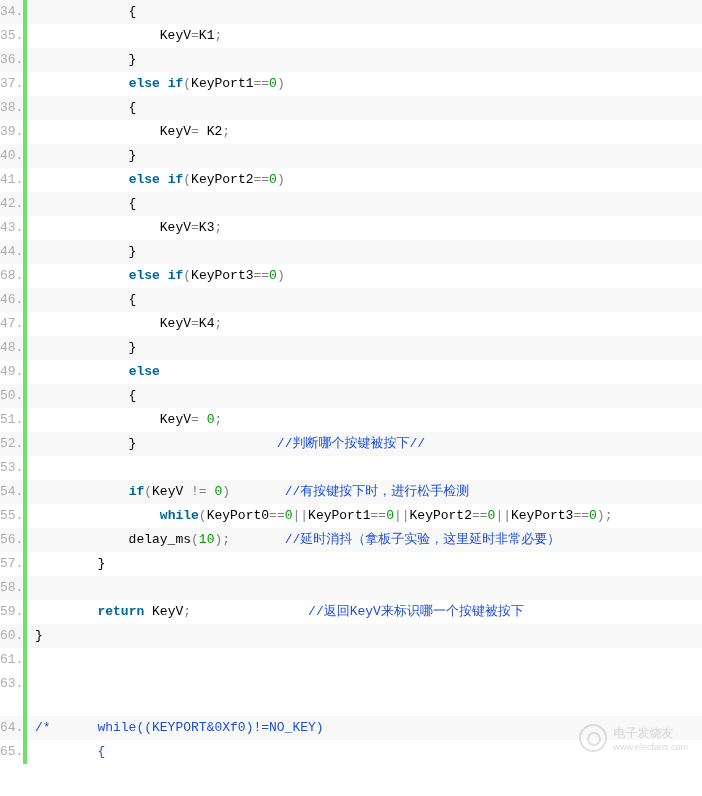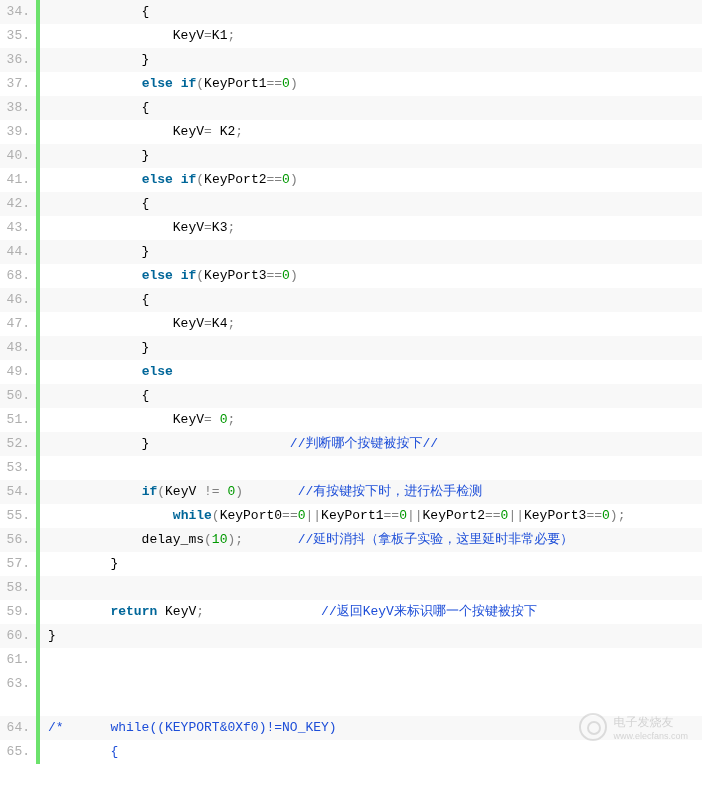--- a/index.html
+++ b/index.html
@@ -16,21 +16,21 @@
   }
   .line {
     display: flex;
     align-items: stretch;
     min-height: 24px;
     line-height: 24px;
   }
   .line.odd { background: #ffffff; }
   .line.even { background: #f8f8f8; }
   .gutter {
-    width: 36px;
+    width: 23px;
     text-align: right;
     padding-right: 6px;
     color: #afafaf;
     background: inherit;
     user-select: none;
   }
   .marker {
     width: 4px;
     background: #6ce26c;
   }
@@ -41,21 +41,21 @@
     overflow: hidden;
   }
   .kw { color: #006699; font-weight: bold; }
   .num { color: #009900; }
   .op { color: #808080; }
   .plain { color: #000; }
   .cmt { color: #1d4ed8; }
   .watermark {
     position: absolute;
     right: 14px;
-    bottom: 23px;
+    bottom: 12px;
     opacity: 0.25;
     display: flex;
     align-items: center;
     gap: 6px;
     font-family: sans-serif;
   }
   .watermark .icon {
     width: 28px;
     height: 28px;
     border: 2px solid #888;

